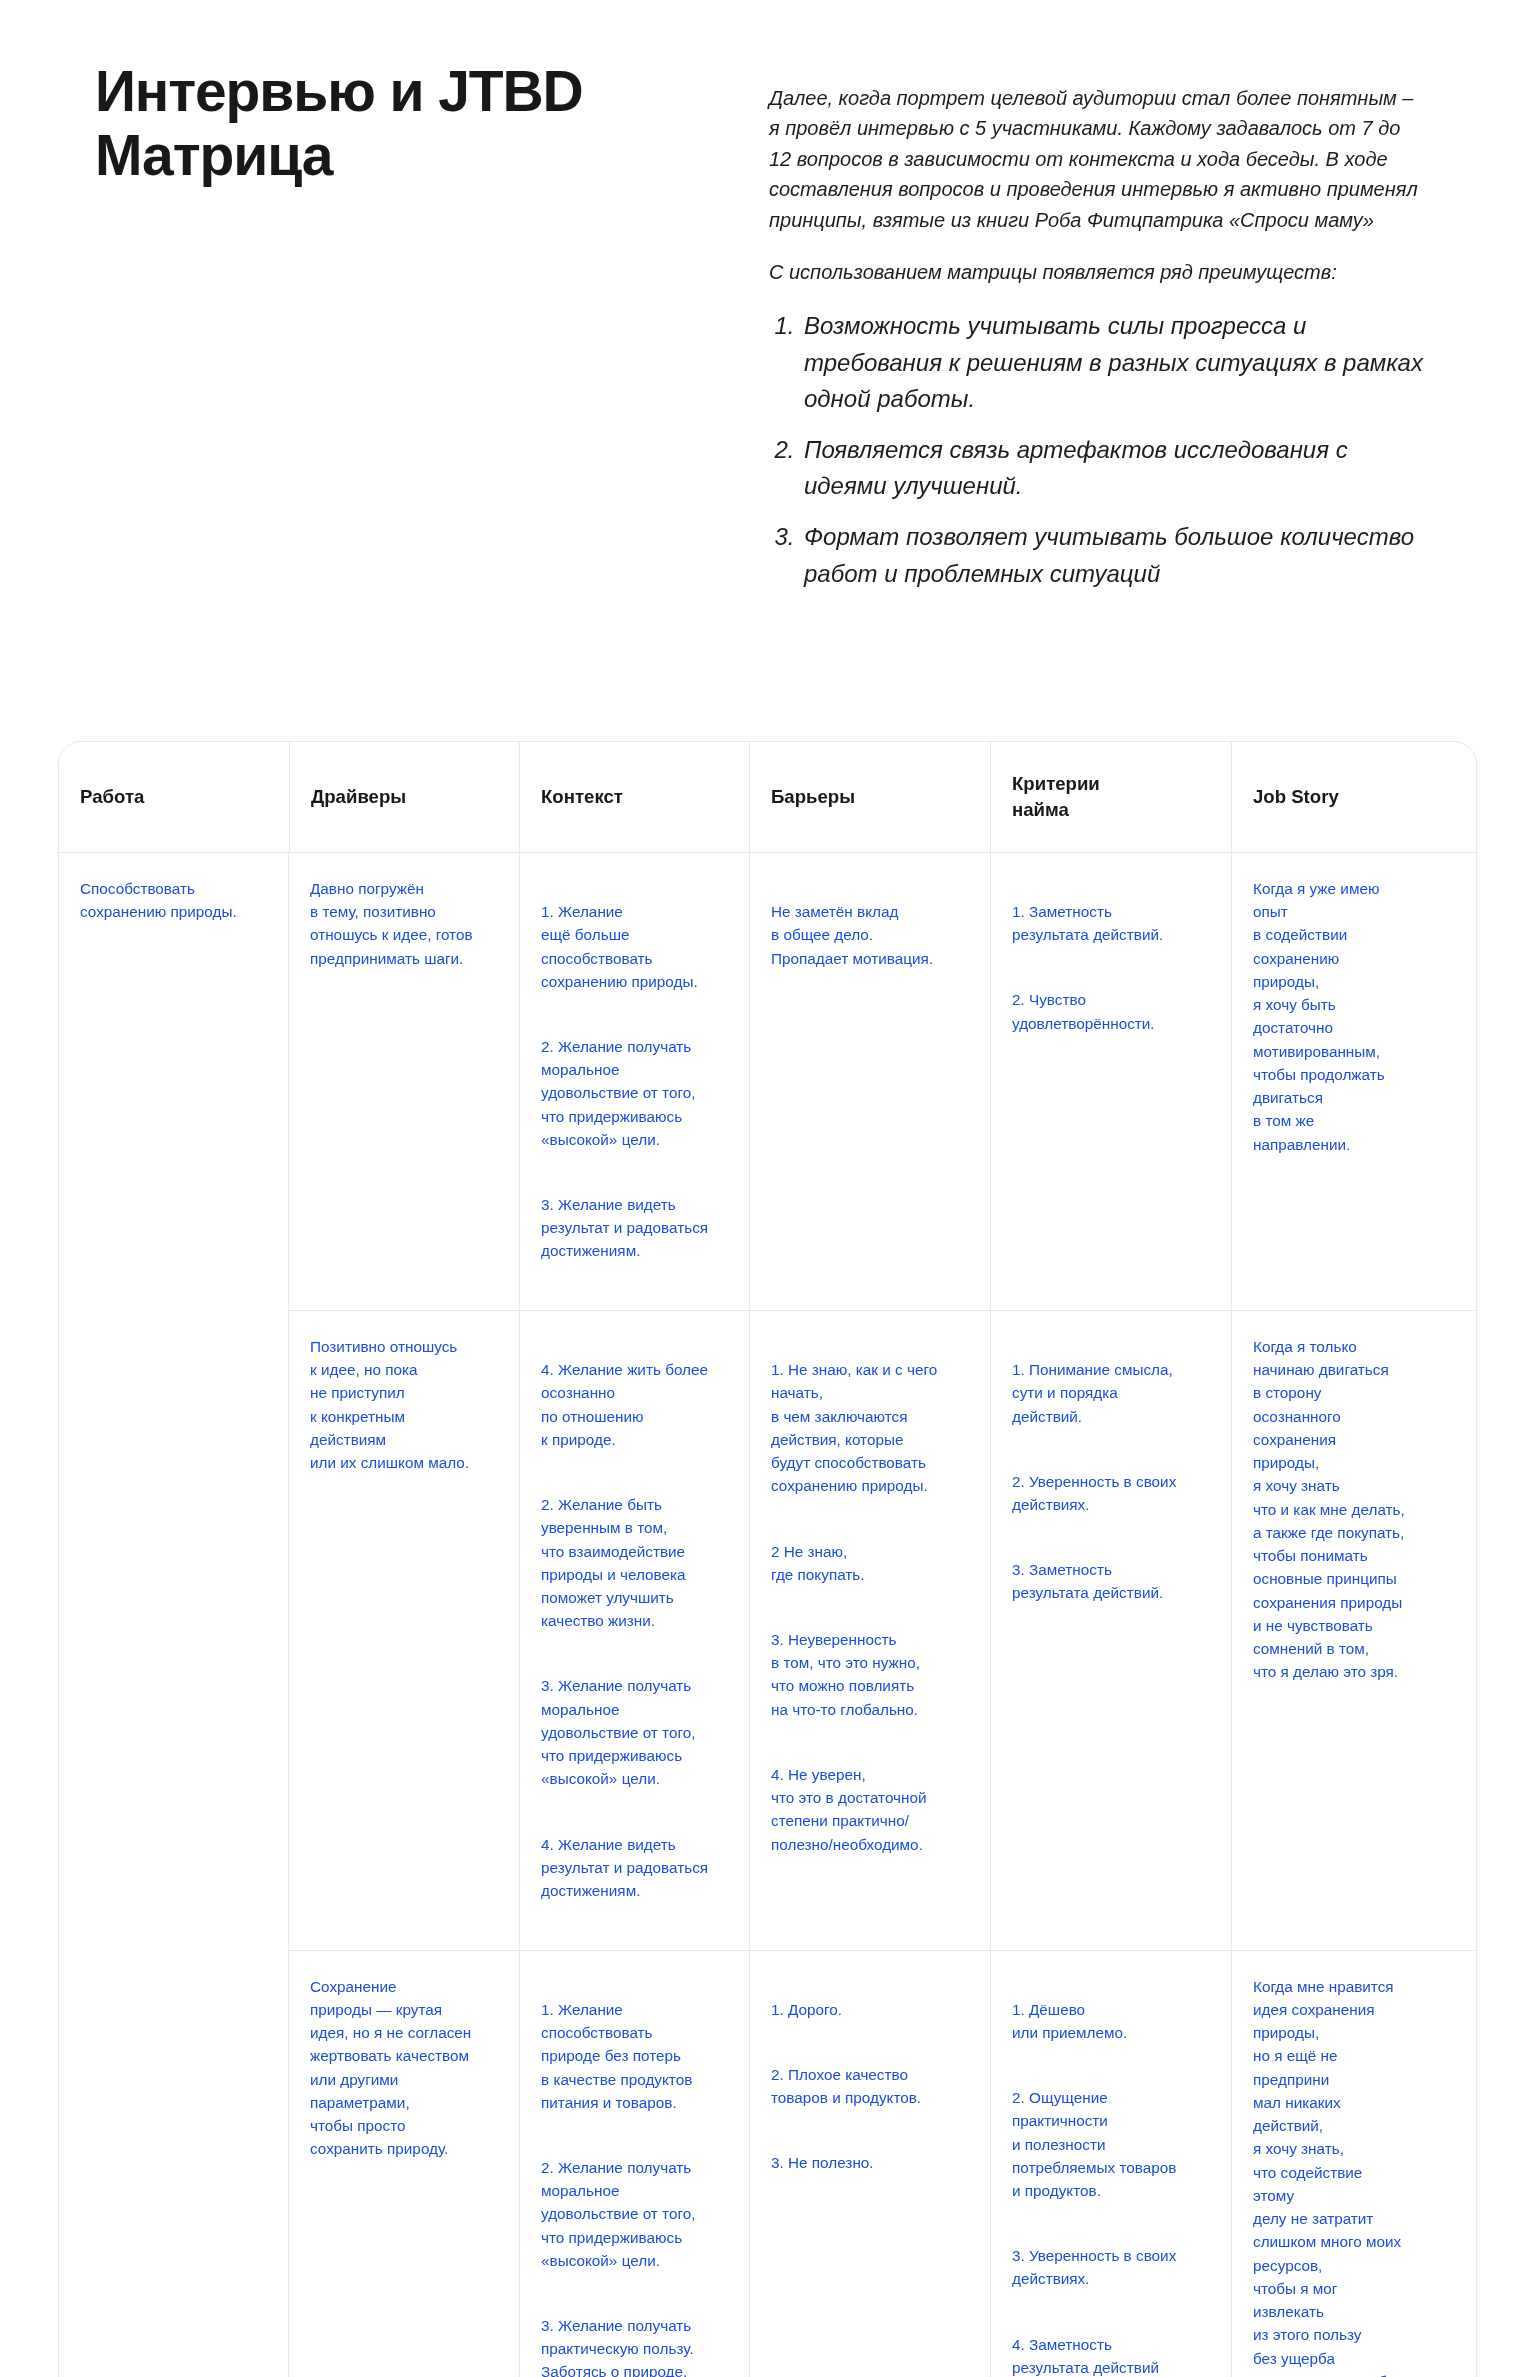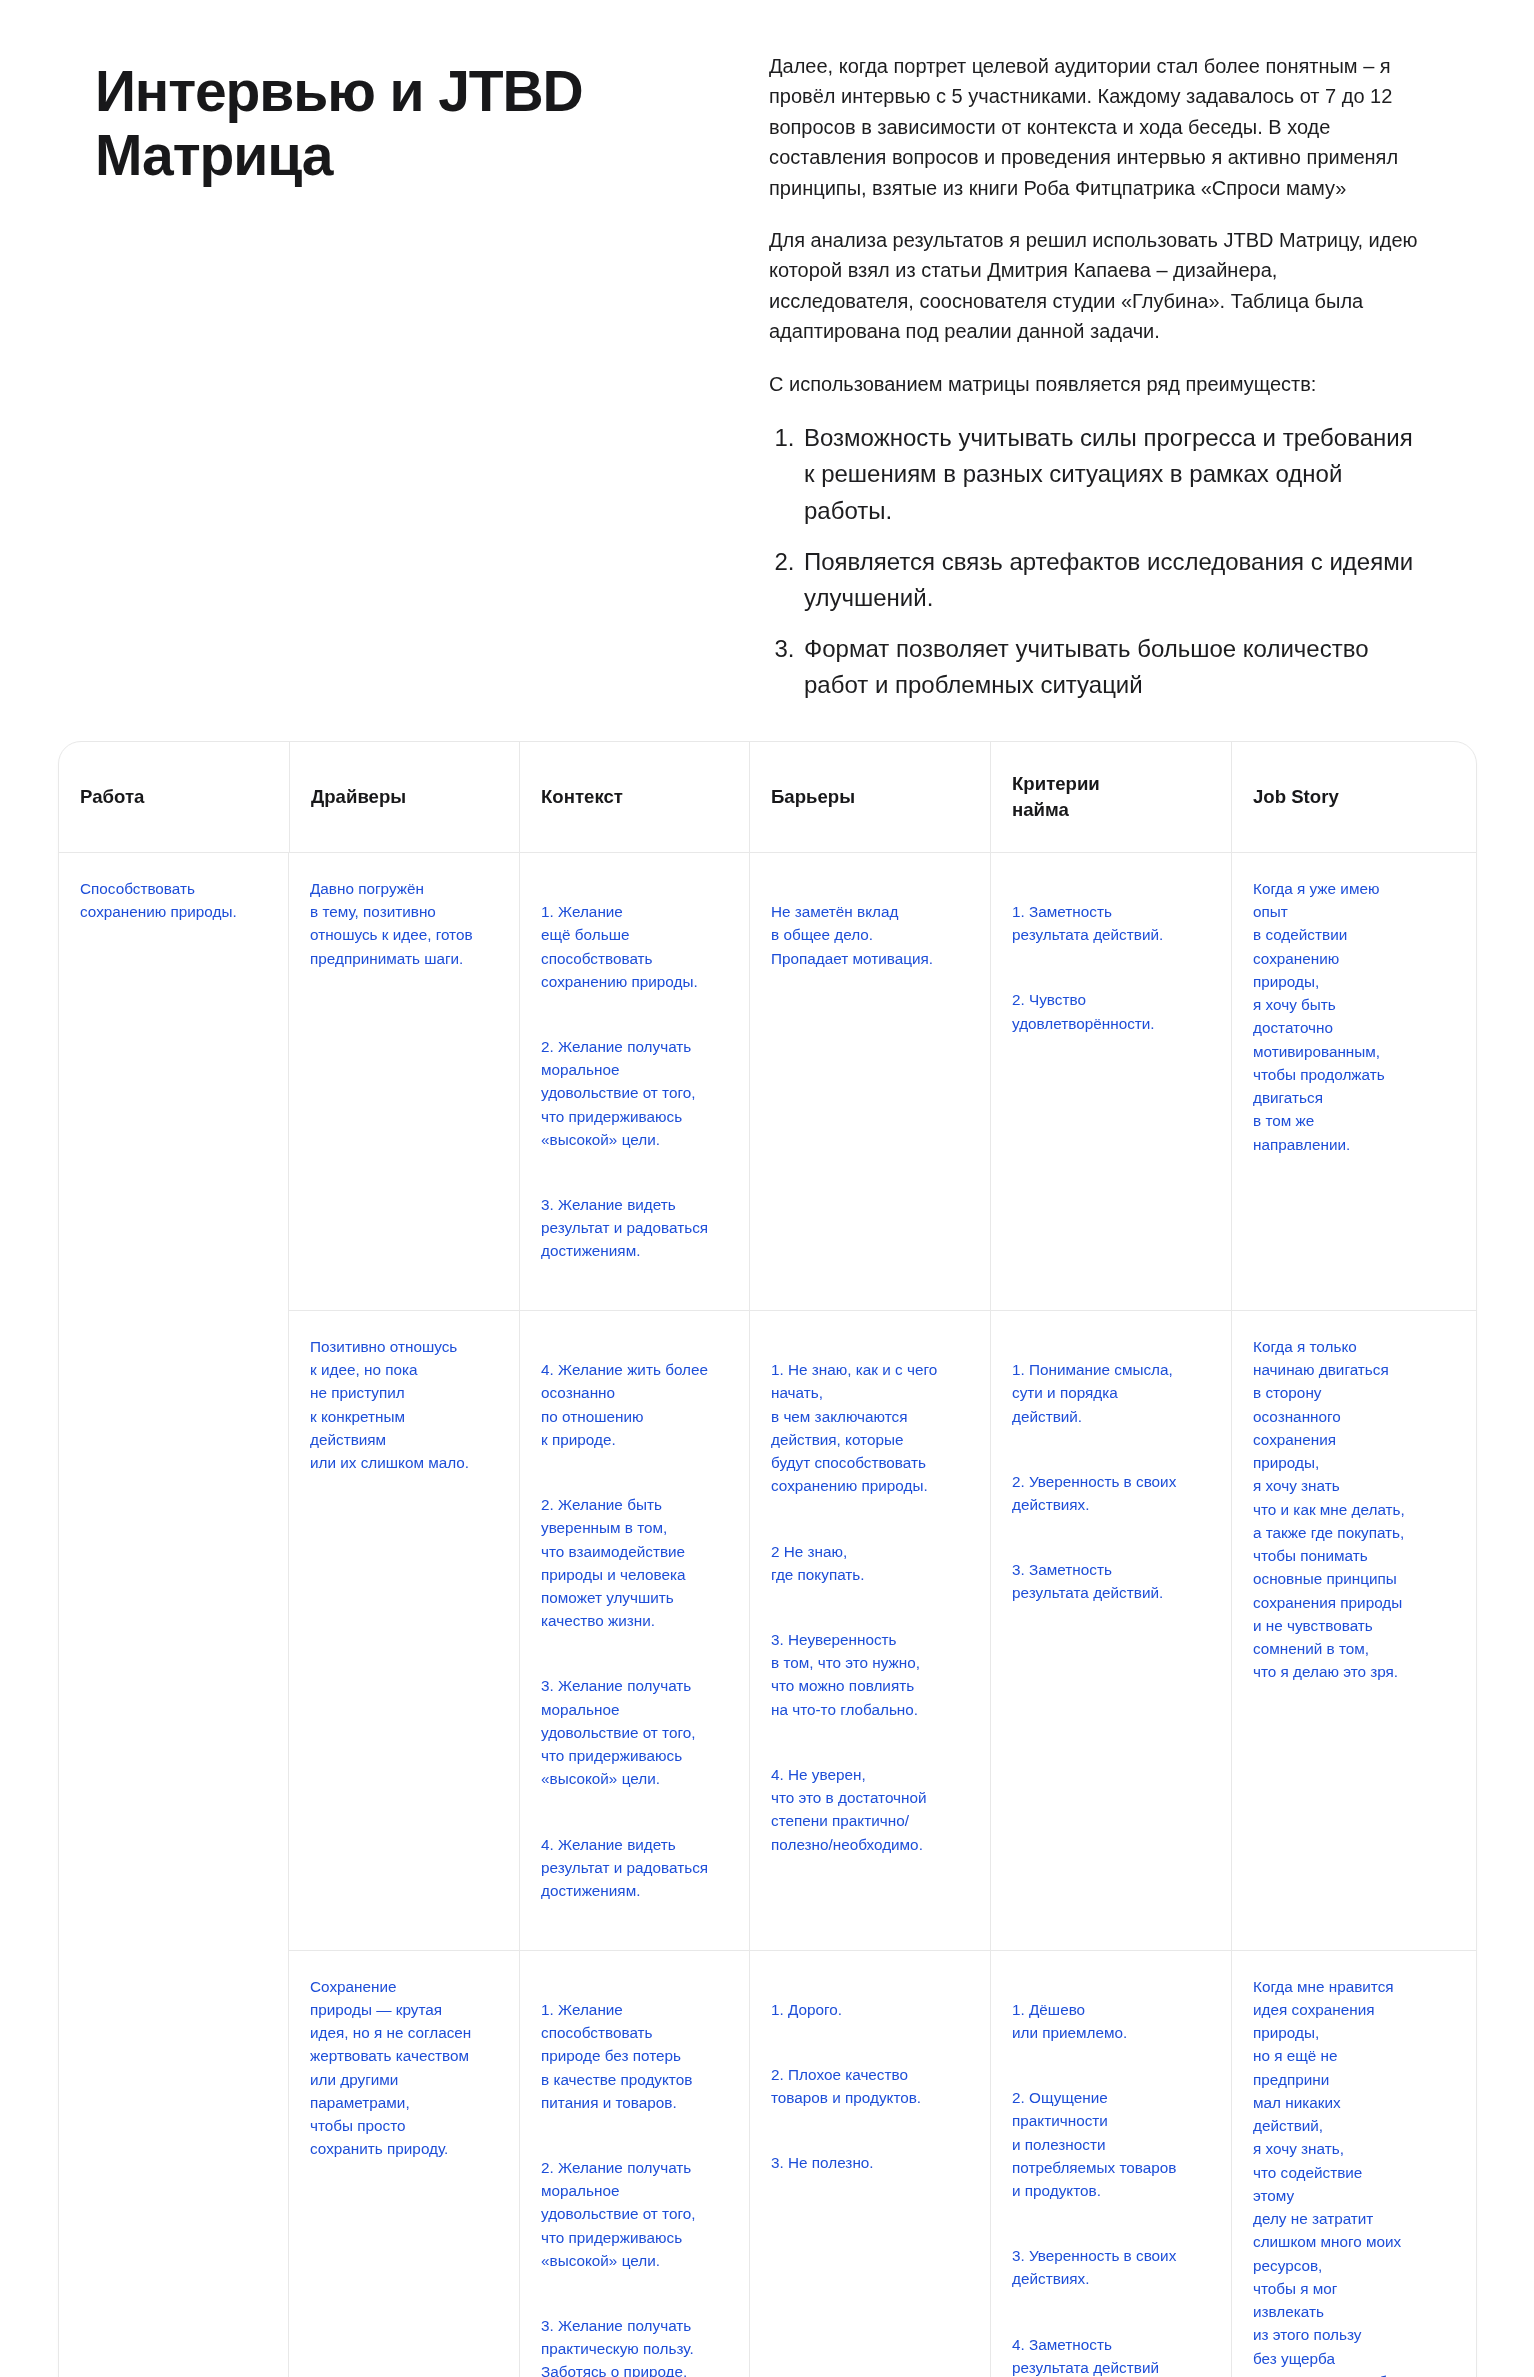--- a/index.html
+++ b/index.html
@@ -26,22 +26,23 @@
     font-size: 57px;
     line-height: 1.13;
     font-weight: 700;
     letter-spacing: -1.1px;
     color: #18181a;
     white-space: pre-line;
   }
 
   .intro-col {
     width: 729px;
-    padding-top: 51px;
+    padding-top: 83px;
     padding-right: 71px;
+    font-style: italic;
   }
   .intro-p {
     font-size: 20px;
     line-height: 1.52;
     color: #1d1d1f;
     margin-bottom: 22px;
   }
   .intro-p.tight { margin-bottom: 21px; }
   .intro-list {
     list-style: none;
@@ -136,21 +137,20 @@
 <div class="page">
 
   <div class="header">
     <div class="title-col">
       <h1 class="page-title">Интервью и JTBD
 Матрица</h1>
     </div>
 
     <div class="intro-col">
       <p class="intro-p">Далее, когда портрет целевой аудитории стал более понятным – я провёл интервью с 5 участниками. Каждому задавалось от 7 до 12 вопросов в зависимости от контекста и хода беседы. В ходе составления вопросов и проведения интервью я активно применял принципы, взятые из книги Роба Фитцпатрика «Спроси маму»</p>
-      <p class="intro-p">Для анализа результатов я решил использовать JTBD Матрицу, идею которой взял из статьи Дмитрия Капаева – дизайнера, исследователя, сооснователя студии «Глубина». Таблица была адаптирована под реалии данной задачи.</p>
       <p class="intro-p tight">С использованием матрицы появляется ряд преимуществ:</p>
       <ol class="intro-list">
         <li>Возможность учитывать силы прогресса и требования к решениям в разных ситуациях в рамках одной работы.</li>
         <li>Появляется связь артефактов исследования с идеями улучшений.</li>
         <li>Формат позволяет учитывать большое количество работ и проблемных ситуаций</li>
       </ol>
     </div>
   </div>
 
   <div class="matrix-wrap">

